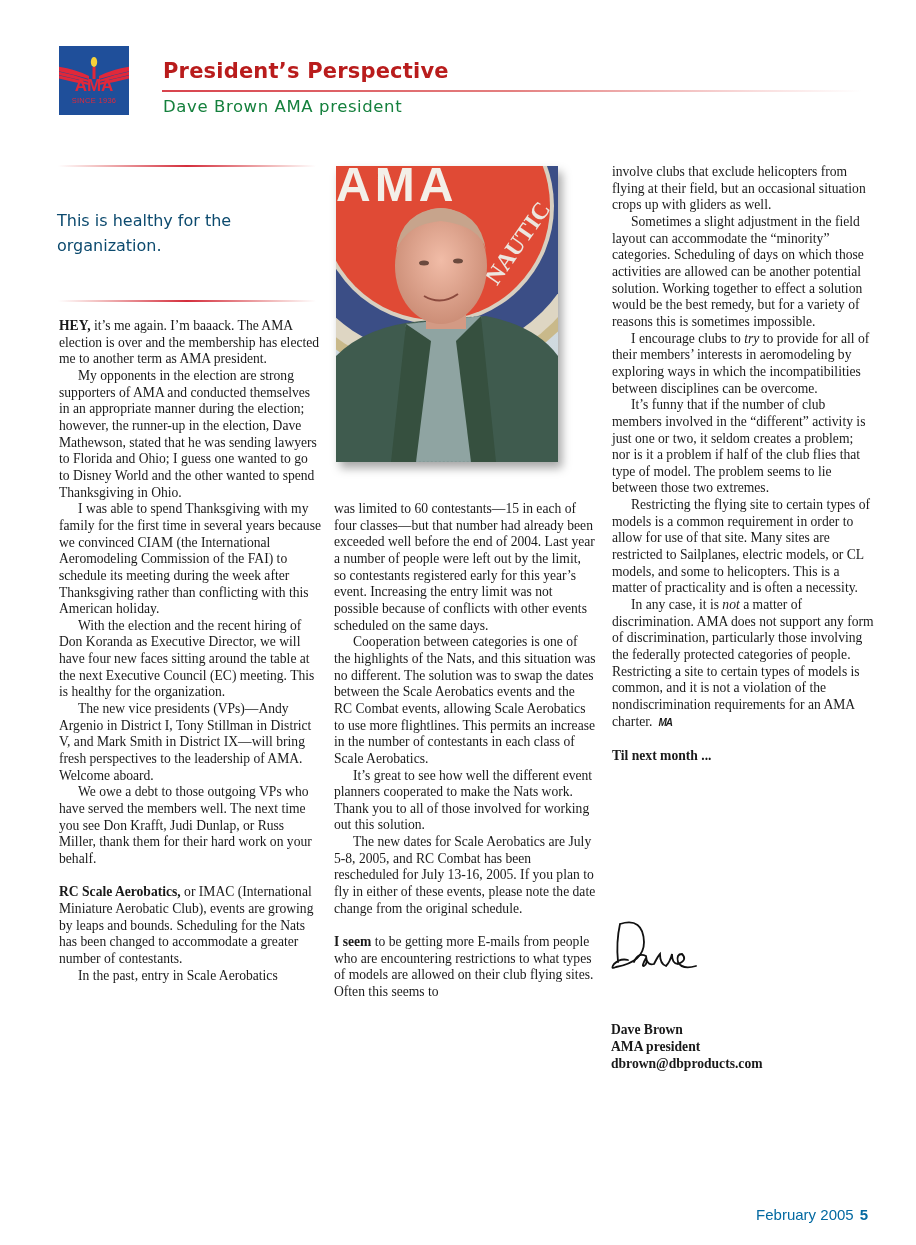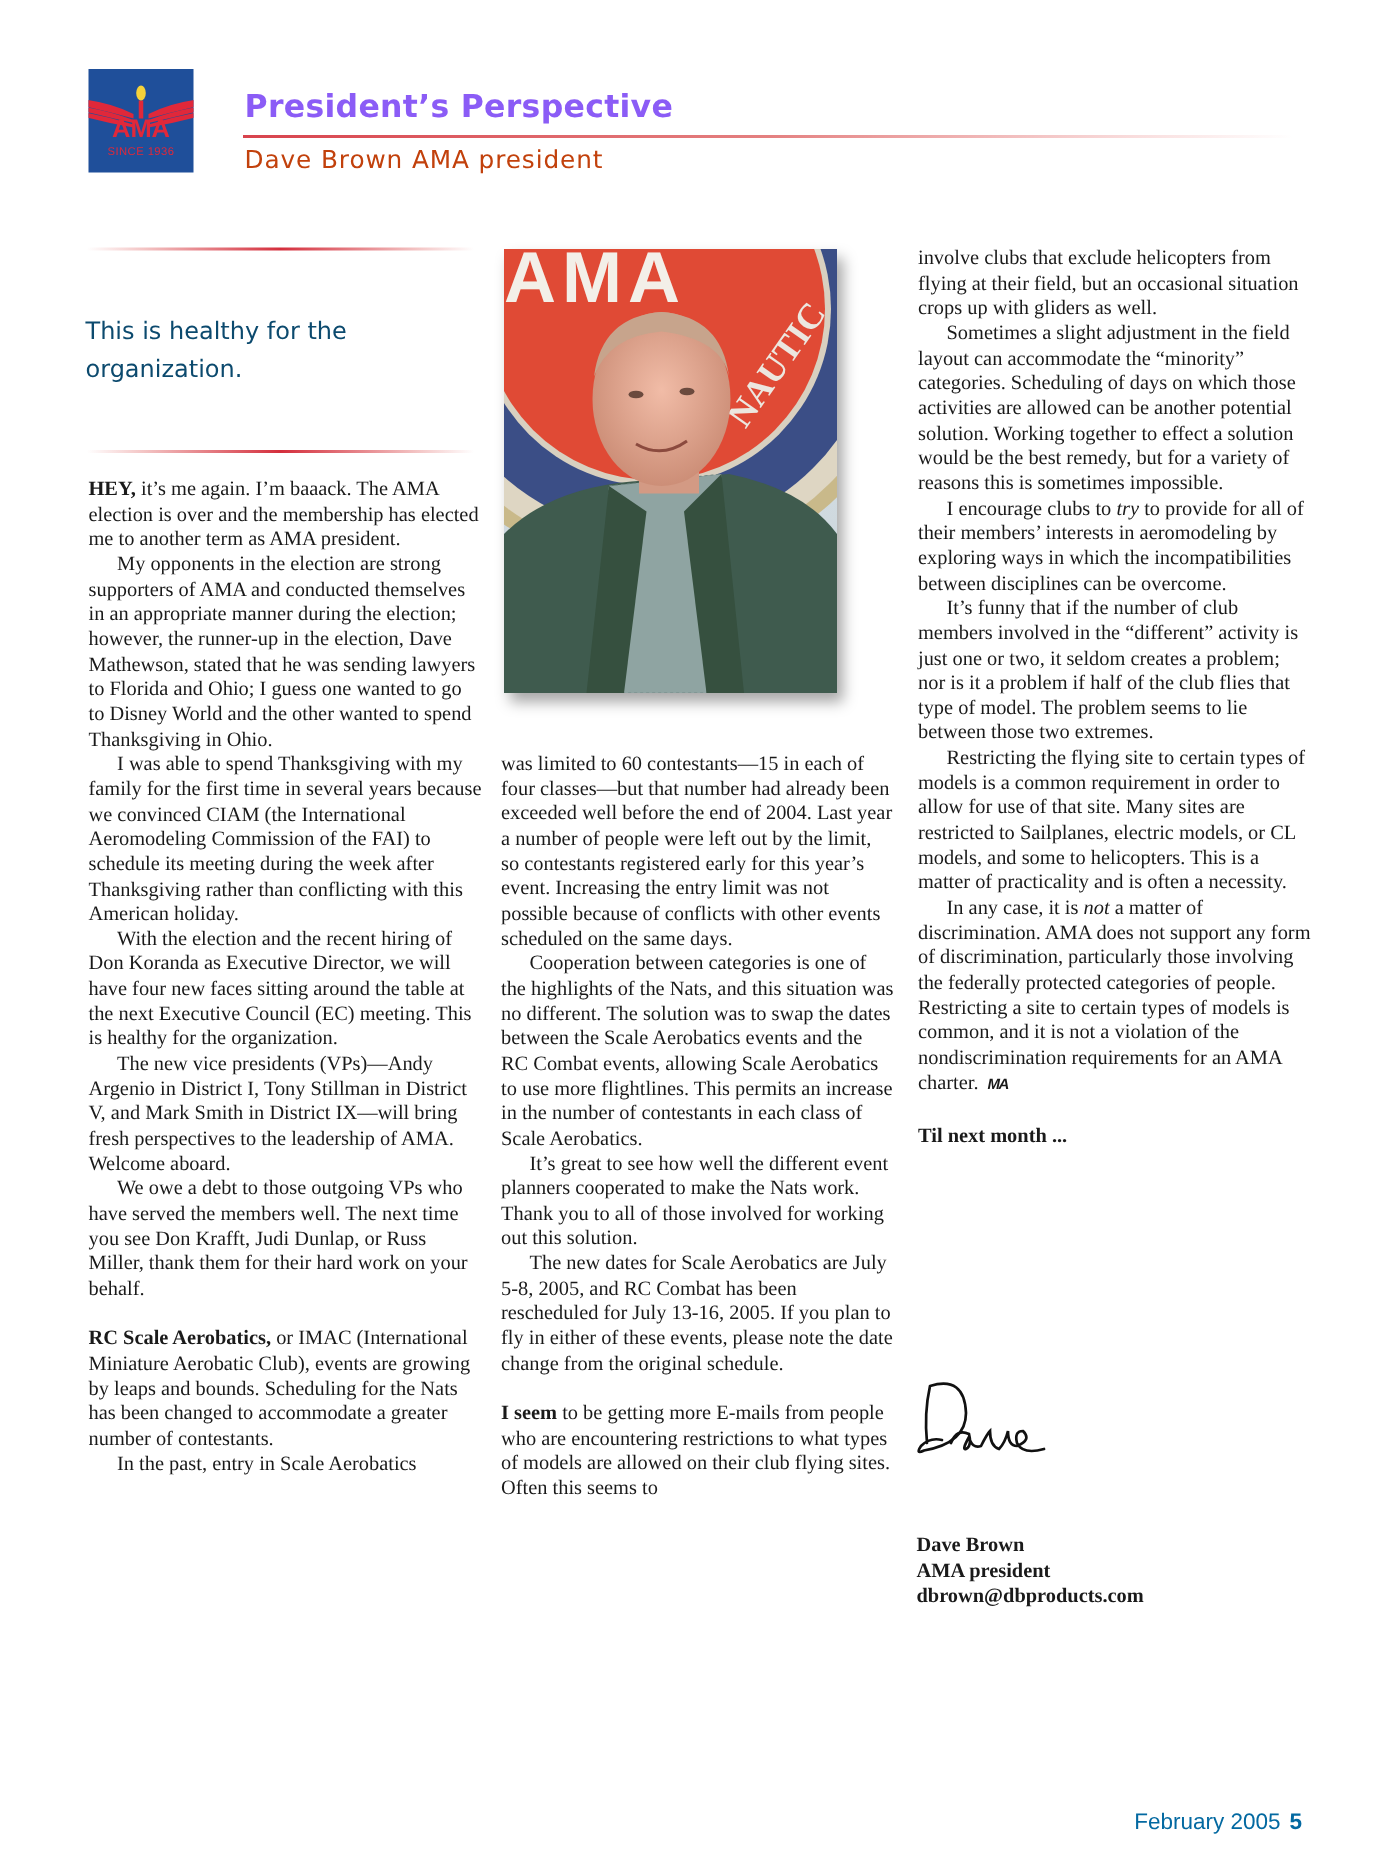--- a/index.html
+++ b/index.html
@@ -15,29 +15,29 @@
     .logo .logo-text {
       position: absolute; left: 0; width: 70px; text-align: center;
       font-family: "Liberation Sans", sans-serif; font-weight: bold; color: #e0283a;
     }
     .logo .logo-ama { top: 30px; font-size: 17px; letter-spacing: 0px; }
     .logo .logo-since { top: 50px; font-size: 7.5px; font-weight: normal; letter-spacing: 0.3px; }
 
     .header-title {
       position: absolute; left: 163px; top: 59px;
       font-family: "DejaVu Sans", sans-serif; font-weight: bold; font-size: 21px;
-      color: #8b5cf6; letter-spacing: 0.2px;
+      color: #b91c1c; letter-spacing: 0.2px;
     }
     .header-rule {
       position: absolute; left: 162px; top: 90px; width: 700px; height: 2px;
       background: linear-gradient(to right, #d8434d 0%, #e48080 50%, rgba(240,170,170,0.4) 85%, rgba(255,255,255,0) 100%);
     }
     .header-subtitle {
       position: absolute; left: 163px; top: 97px;
-      font-family: "DejaVu Sans", sans-serif; font-size: 16.5px; color: #c2410c; letter-spacing: 0.6px;
+      font-family: "DejaVu Sans", sans-serif; font-size: 16.5px; color: #15803d; letter-spacing: 0.6px;
     }
 
     
     .pq-rule {
       position: absolute; left: 58px; width: 258px; height: 2px;
       background: linear-gradient(to right, rgba(255,255,255,0) 0%, #f3c3c3 15%, #d42e3c 50%, #f3c3c3 85%, rgba(255,255,255,0) 100%);
     }
     .pq-rule.top { top: 165px; }
     .pq-rule.bottom { top: 300px; }
     .pull-quote {

